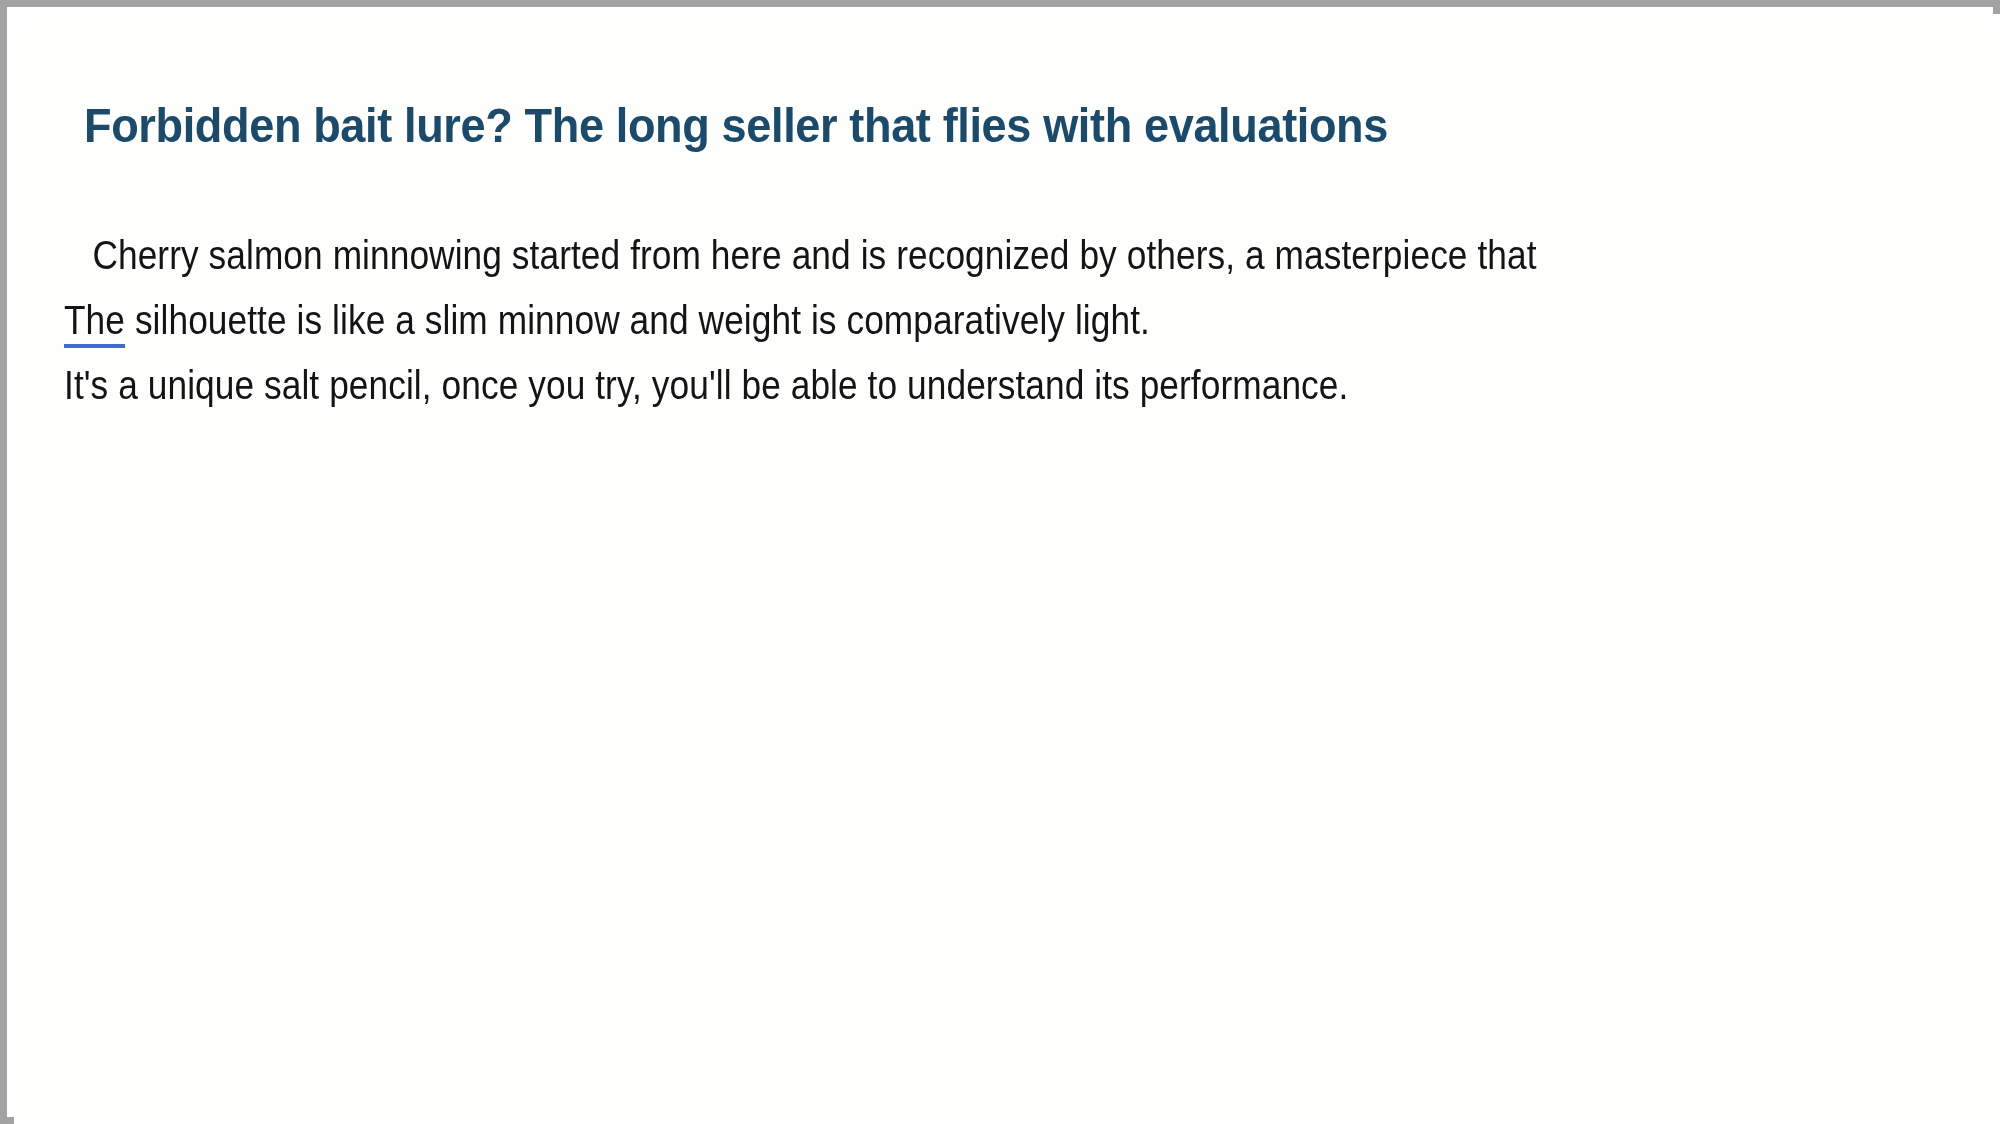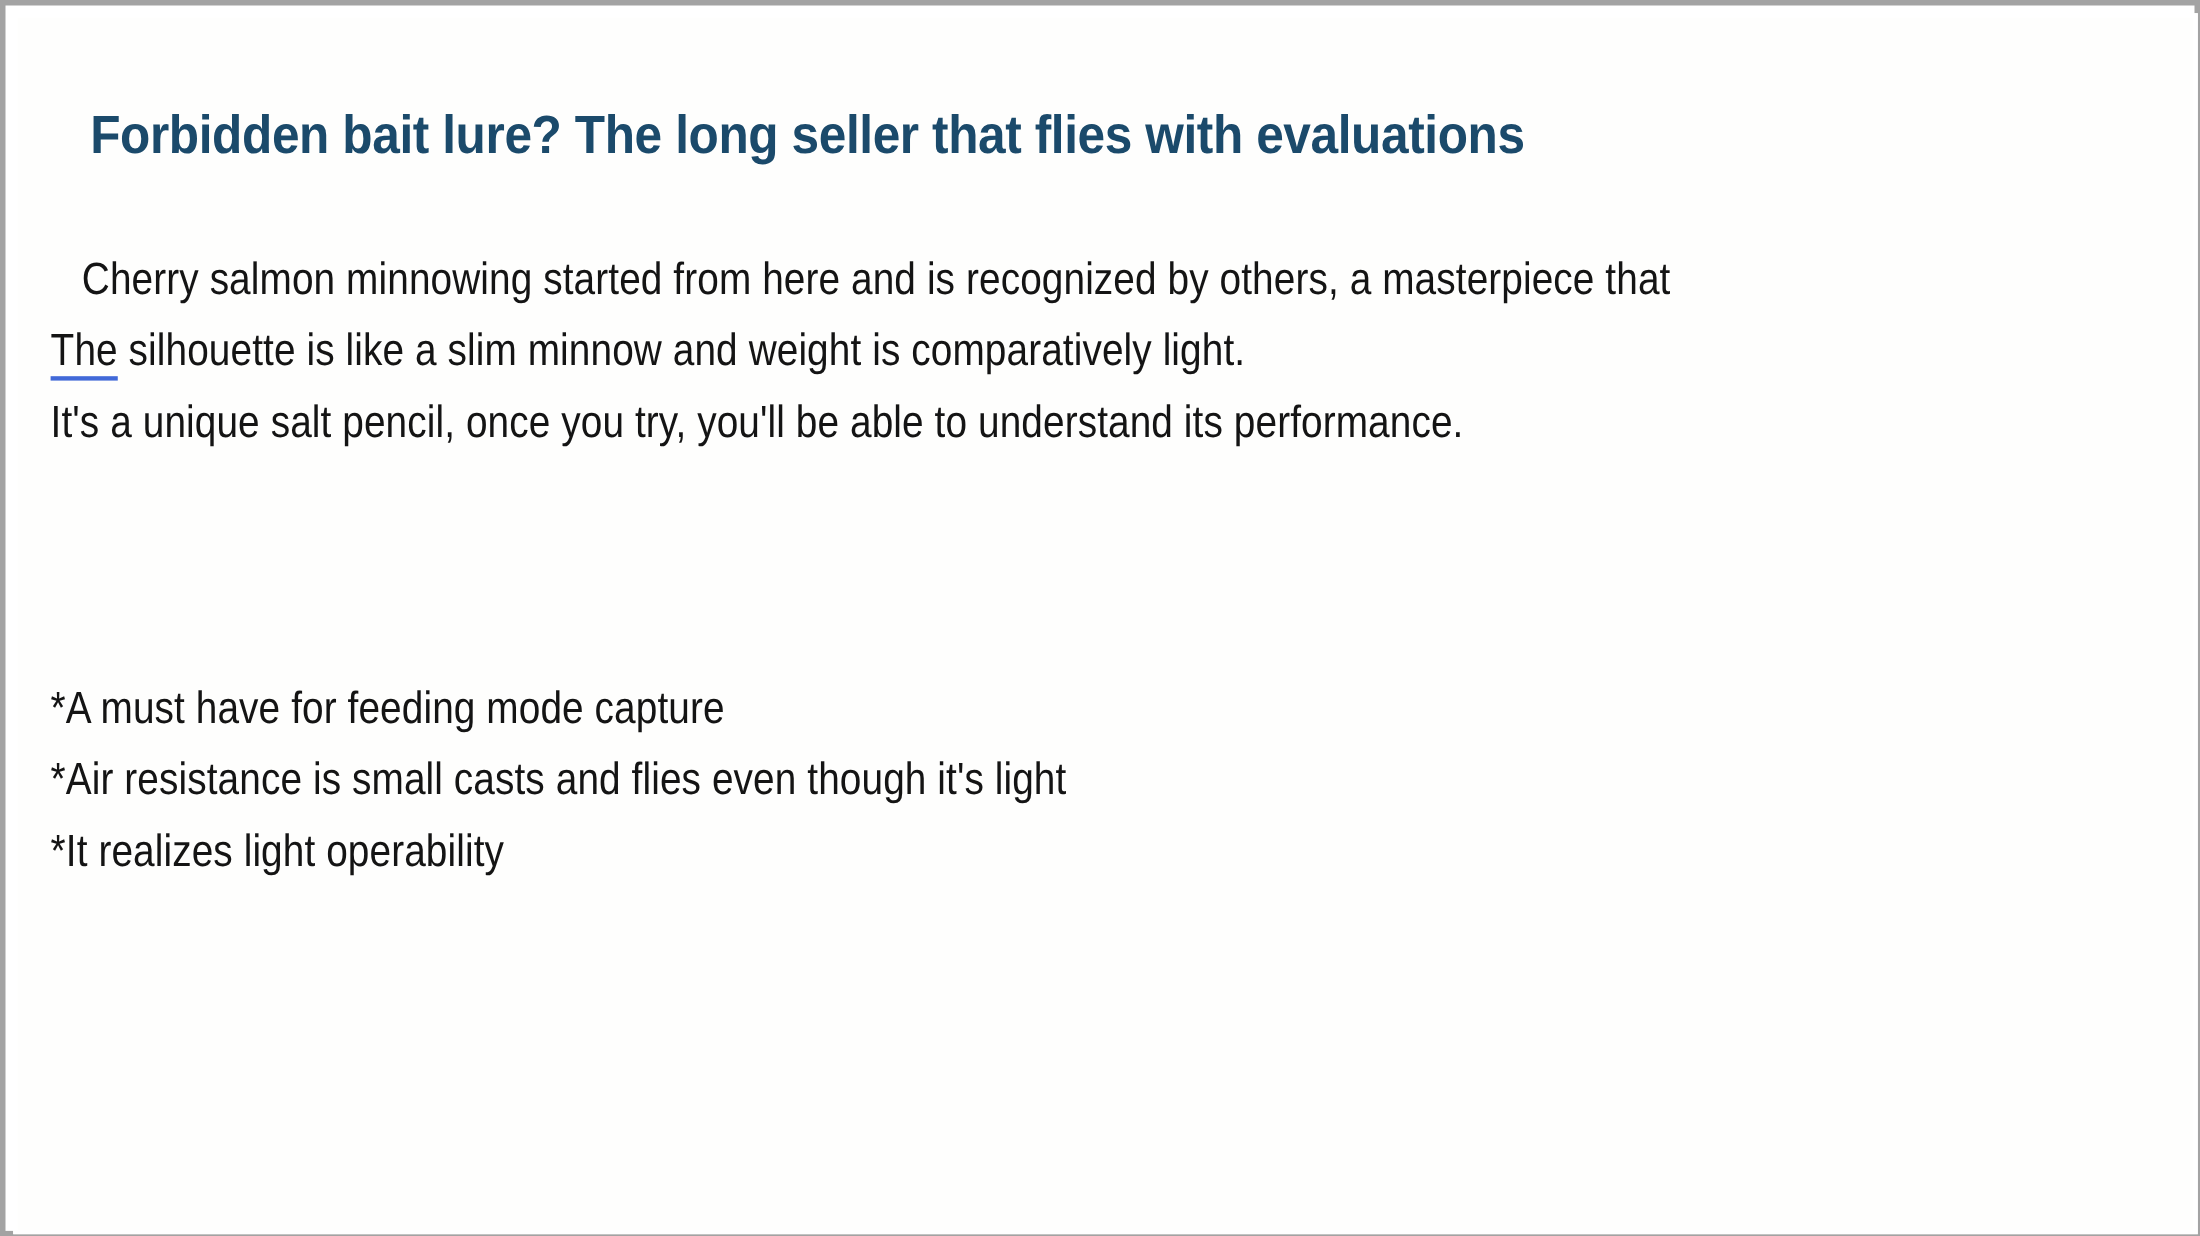--- a/index.html
+++ b/index.html
@@ -14,21 +14,21 @@
     font-family: "Liberation Sans", sans-serif;
   }
 
   .page-frame {
     position: absolute;
     left: 0;
     top: 0;
     width: 2000px;
     height: 1124px;
     box-sizing: border-box;
-    border: 5px solid #a3a3a3;
+    border: 7px solid #a3a3a3;
     background: #ffffff;
   }
 
   .page-inner {
     position: absolute;
     left: 7px;
     top: 7px;
     width: 1986px;
     height: 1110px;
     box-sizing: border-box;
@@ -79,39 +79,34 @@
   }
 
   .indent-first { padding-left: 33px; }
 
   .sugg {
     text-decoration: none;
     border-bottom: 4px solid #4169d8;
     padding-bottom: 1px;
   }
 
-  #p1 { top: 205px; }
+  #p1 { top: 205px; margin-left: 16px; }
   #p2 { top: 400px; }
   #p3 { top: 595px; }
 </style>
 </head>
 <body>
 
 <div class="page-frame">
   <div class="page-inner">
     <div class="doc-body">
 
       <div class="doc-title">Forbidden bait lure? The long seller that flies with evaluations</div>
 
       <div class="para-block" id="p1">
           <div class="txt-line indent-first"><span>Cherry salmon minnowing started from here and is recognized by others, a masterpiece that</span></div>
           <div class="txt-line"><span class="sugg">The</span><span> silhouette is like a slim minnow and weight is comparatively light.</span></div>
           <div class="txt-line"><span>It's a unique salt pencil, once you try, you'll be able to understand its performance.</span></div>
         </div>
-      <div class="para-block" id="p3">
-          <div class="txt-line"><span>*A must have for feeding mode capture</span></div>
-          <div class="txt-line"><span>*Air resistance is small casts and flies even though it's light</span></div>
-          <div class="txt-line"><span>*It realizes light operability</span></div>
-        </div>
 
     </div>
   </div>
 </div>
 
 </body></html>

